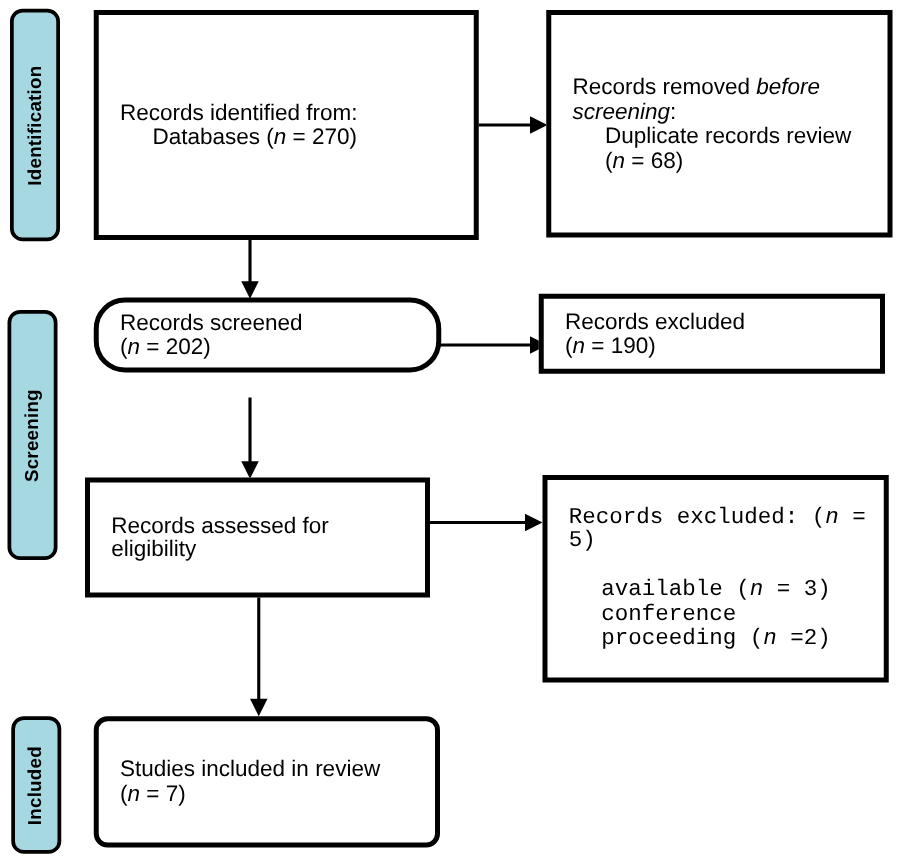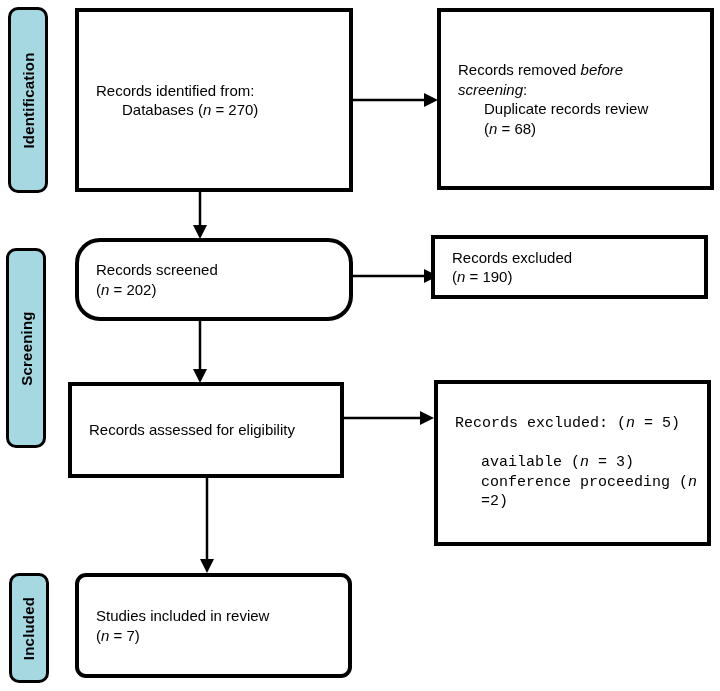--- a/index.html
+++ b/index.html
@@ -44,39 +44,39 @@
   .fbox {
     position: absolute;
     background: #ffffff;
     border: 4px solid #000000;
     box-sizing: border-box;
     display: flex;
     flex-direction: column;
     justify-content: center;
   }
   .box-text {
-    font-size: 15px;
+    font-size: 18px;
     line-height: 19.5px;
     padding-left: 17px;
     padding-right: 6px;
   }
   .box-text .line.indent {
     padding-left: 26px;
   }
   .box-text .it {
     font-style: italic;
   }
   
   #stage-identification { left: 8px;  top: 7px;   width: 40px; height: 186px; }
   #stage-screening      { left: 6px;  top: 248px; width: 40px; height: 200px; }
   #stage-included       { left: 9px;  top: 573px; width: 40px; height: 110px; }
   
-  #box-identified  { left: 75px;  top: 8px;   width: 278px; height: 184px; }
+  #box-identified  { left: 75px;  top: 8px;   width: 308px; height: 184px; }
   #box-removed     { left: 437px; top: 8px;   width: 277px; height: 182px; }
-  #box-screened    { left: 75px;  top: 238px; width: 278px; height: 83px; border-radius: 25px;  }
+  #box-screened    { left: 75px;  top: 238px; width: 278px; height: 60px; border-radius: 25px;  }
   #box-excluded1   { left: 431px; top: 235px; width: 277px; height: 64px;  }
   #box-assessed    { left: 68px;  top: 382px; width: 276px; height: 96px;  }
   #box-excluded2   { left: 434px; top: 380px; width: 277px; height: 166px; font-family: Liberation Mono, monospace; }
   #box-included    { left: 75px;  top: 573px; width: 277px; height: 105px; border-radius: 11px; }
 </style>
 </head>
 <body>
 
 <div class="canvas">
 

